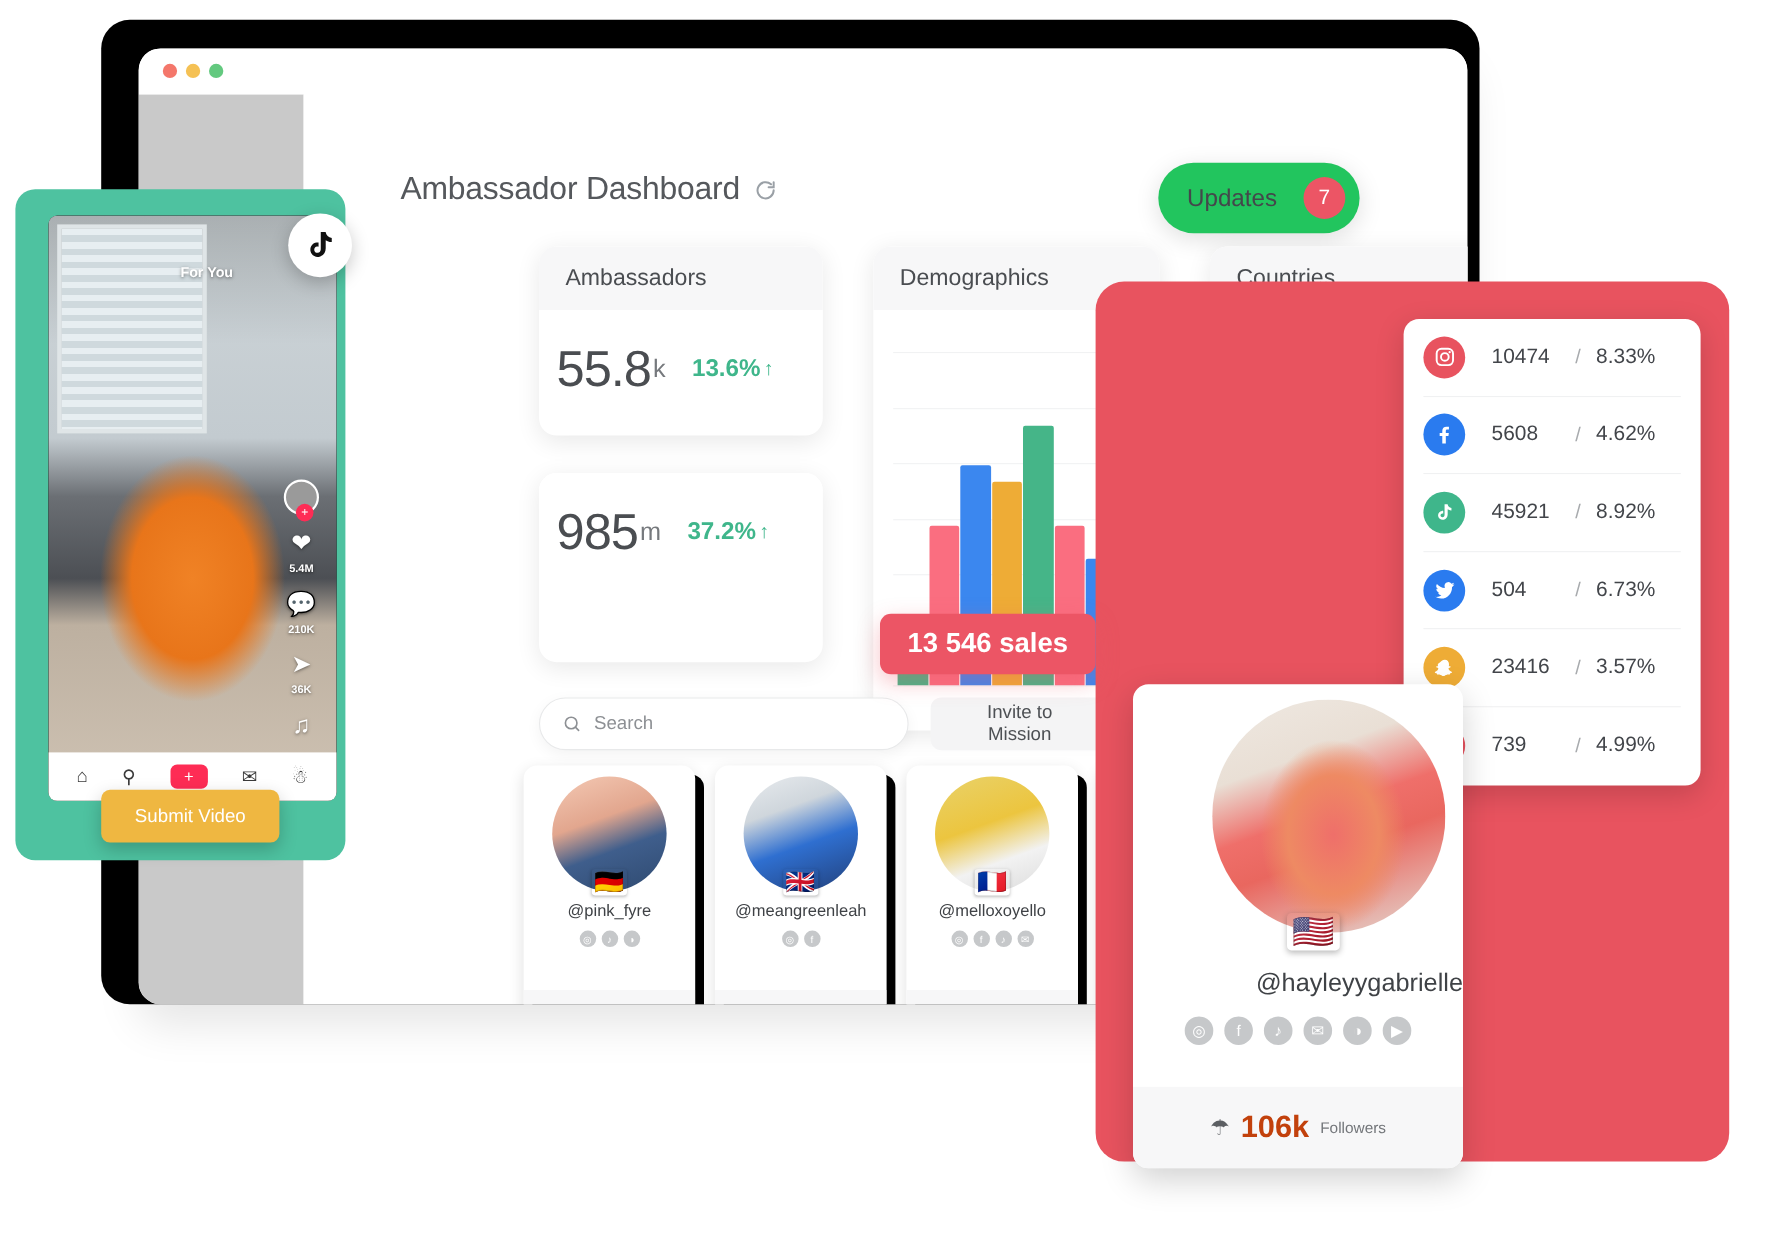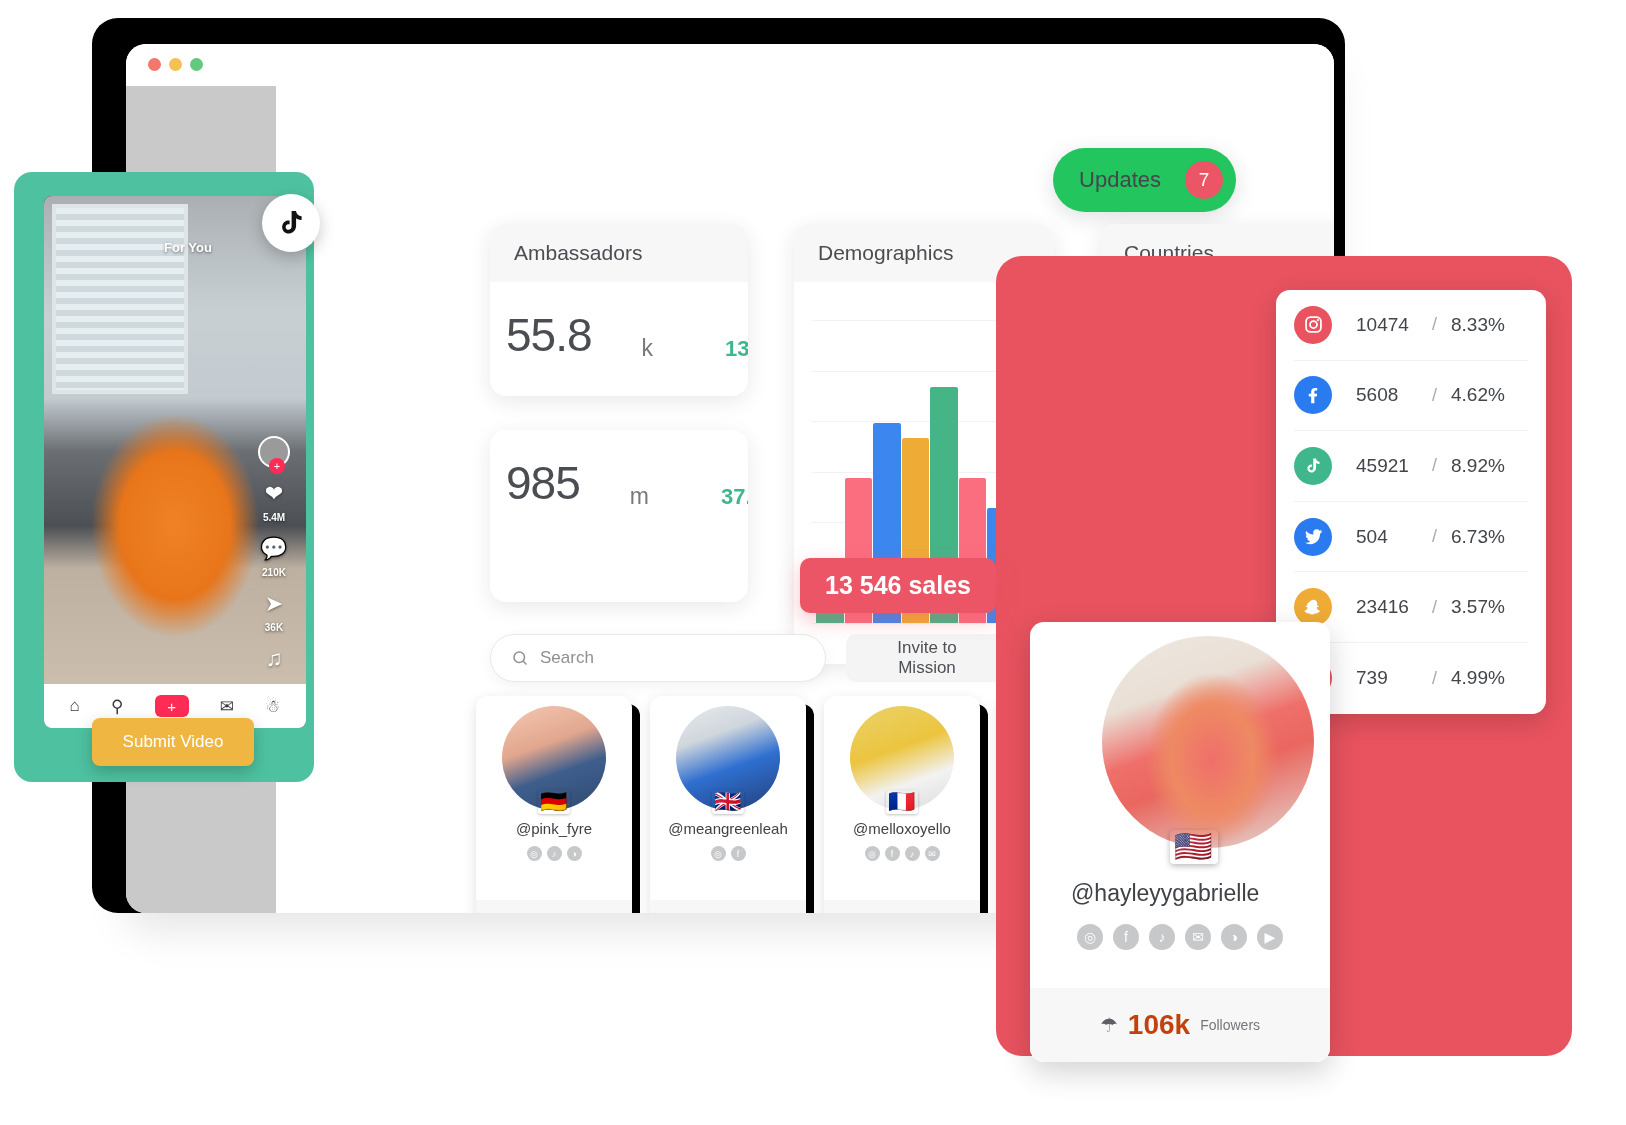--- a/index.html
+++ b/index.html
@@ -62,21 +62,21 @@
     background: #fff; border-radius: 16px; overflow: hidden;
     box-shadow: 0 5px 22px rgba(0,0,0,.09);
   }
   .card-head {
     background: #f7f7f8; padding: 17px 24px; font-size: 21px; color: #4a4d51;
   }
   .card-body { background: #fff; }
 
   .card-ambassadors { position: absolute; left: 214px; top: 138px; width: 258px; height: 172px; }
   .card-reach      { position: absolute; left: 214px; top: 344px; width: 258px; height: 172px; }
-  .stat-row { display: flex; align-items: flex-end; padding: 26px 0 0 16px; gap: 48px; }
+  .stat-row { display: flex; align-items: center; padding: 26px 0 0 16px; }
   .stat-num { font-size: 46px; color: #4a4d51; font-weight: 300; letter-spacing: -1px; }
   .stat-unit { font-size: 23px; color: #76797d; font-weight: 300; margin-left: 2px; }
   .stat-delta { font-size: 22px; color: #3fb68b; font-weight: 600; margin-left: 24px; }
   .stat-arrow { font-size: 18px; color: #3fb68b; margin-left: 3px; }
 
   .card-demo { position: absolute; left: 518px; top: 138px; width: 260px; height: 440px; }
   .card-countries { position: absolute; left: 824px; top: 138px; width: 260px; height: 440px; }
 
   .bars-wrap { position: relative; height: 355px; padding: 24px 18px 0 18px; }
   .gridlines { position: absolute; left: 18px; right: 18px; top: 38px; bottom: 14px; }
@@ -246,21 +246,21 @@
     border-radius: 50%; overflow: hidden;
     background:
       radial-gradient(ellipse 92px 120px at 52% 58%, #ef6f6a 0%, #ee8a63 45%, rgba(238,138,99,0) 72%),
       linear-gradient(160deg,#efe9e2 0%,#e9dfd5 28%,#ef6f6a 48%,#e9675f 62%,#e3ded7 100%);
   }
   .feat-flag {
     position: absolute; left: 140px; top: 208px; width: 48px; height: 34px;
     border-radius: 4px; overflow: hidden; box-shadow: 0 2px 6px rgba(0,0,0,.28);
     font-size: 31px; line-height: 34px; text-align: center;
   }
-  .feat-name { position: absolute; left: 0; right: 0; top: 258px; text-align: left;
+  .feat-name { position: absolute; left: 0; right: 0; top: 258px; text-align: right;
                font-size: 23px; color: #3f4246; padding-left: 41px; }
   .feat-socials { position: absolute; left: 0; right: 0; top: 302px;
                   display: flex; justify-content: center; gap: 10px; }
   .feat-soc { width: 26px; height: 26px; border-radius: 50%; background: #c6c8ca;
               display:flex;align-items:center;justify-content:center;color:#fff;font-size:14px; }
   .feat-foot { position: absolute; left: 0; right: 0; bottom: 0; height: 74px;
                background: #f7f7f8; display: flex; align-items: center;
                justify-content: center; gap: 10px; }
   .feat-foot-ic { font-size: 20px; color: #5c5f63; }
   .feat-foot-num { font-size: 28px; color: #c2410c; font-weight: 600; }
@@ -283,20 +283,29 @@
         <span class="dot g"></span>
       </div>
     </div>
 
     <div class="side-panel">
       <div class="side-avatar"></div>
     </div>
 
     <div class="content">
 
+      <div class="dash-head">
+        <span class="dash-title">Ambassador Dashboard</span>
+        <span class="refresh-icon">
+          <svg viewBox="0 0 24 24" width="22" height="22" fill="none" stroke="#9aa0a6" stroke-width="2" stroke-linecap="round">
+            <path d="M20 12a8 8 0 1 1-2.6-5.9"></path>
+              <path d="M20 4v5h-5"></path>
+          </svg>
+        </span>
+      </div>
 
       <div class="updates-pill">
         <span class="updates-label">Updates</span>
         <span class="updates-badge">7</span>
       </div>
 
       <div class="card card-ambassadors">
         <div class="card-head">Ambassadors</div>
         <div class="card-body">
           <div class="stat-row">

